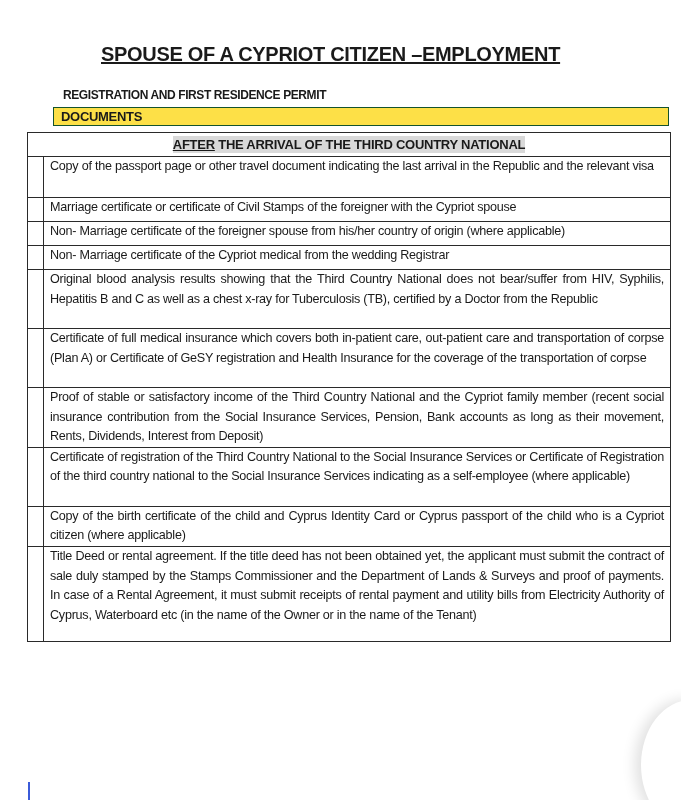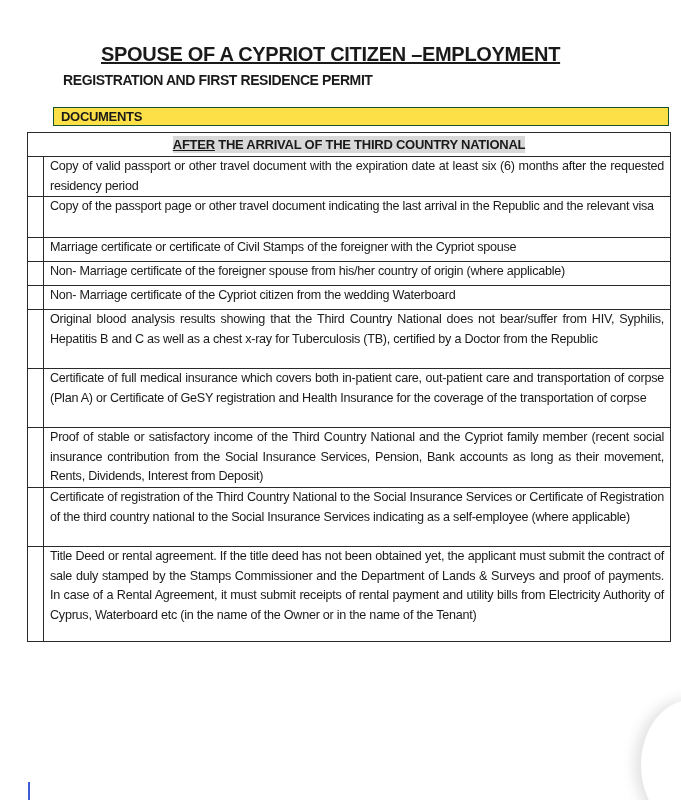--- a/index.html
+++ b/index.html
@@ -5,21 +5,21 @@
   html, body { margin: 0; padding: 0; }
   body {
     width: 681px; height: 800px; background: #ffffff; position: relative; overflow: hidden;
     font-family: "Liberation Sans", sans-serif; color: #1a1a1a;
   }
   .title {
     position: absolute; left: 101px; top: 43px; font-size: 20px; font-weight: bold;
     text-decoration: underline; letter-spacing: -0.3px; white-space: nowrap;
   }
   .subtitle {
-    position: absolute; left: 63px; top: 72px; font-size: 14px; font-weight: bold;
+    position: absolute; left: 63px; top: 88px; font-size: 12px; font-weight: bold;
     letter-spacing: -0.4px; white-space: nowrap;
   }
   .docs-bar {
     position: absolute; left: 53px; top: 107px; width: 616px; height: 19px;
     background: #fde047; border: 1px solid #14532d; box-sizing: border-box;
     font-size: 13px; font-weight: bold; padding-left: 7px; line-height: 18px; letter-spacing: -0.3px;
   }
   table {
     position: absolute; left: 27px; top: 132px; width: 644px; border-collapse: collapse;
     font-size: 12.6px; line-height: 19.6px; letter-spacing: -0.25px; padding-left: 40px;
@@ -42,56 +42,56 @@
 <div class="subtitle">REGISTRATION AND FIRST RESIDENCE PERMIT</div>
 <div class="docs-bar">DOCUMENTS</div>
 
 <table>
   <tbody id="tbody">
     <tr>
       <td class="head" colspan="2">
         <span class="head-hl"><span class="u">AFTER</span><span> THE ARRIVAL OF THE THIRD COUNTRY NATIONAL</span></span>
       </td>
     </tr>
-  <tr style="height: 39px;">
-        <td class="chk"></td>
-        <td class="txt">Copy of valid passport or other travel document with the expiration date at least six (6) months after the requested residency period</td>
-      </tr>
       <tr style="height: 41px;">
         <td class="chk"></td>
         <td class="txt">Copy of the passport page or other travel document indicating the last arrival in the Republic and the relevant visa</td>
       </tr>
       <tr style="height: 24px;">
         <td class="chk"></td>
         <td class="txt left">Marriage certificate or certificate of Civil Stamps of the foreigner with the Cypriot spouse</td>
       </tr>
       <tr style="height: 24px;">
         <td class="chk"></td>
         <td class="txt left">Non- Marriage certificate of the foreigner spouse from his/her country of origin (where applicable)</td>
       </tr>
       <tr style="height: 24px;">
         <td class="chk"></td>
-        <td class="txt left">Non- Marriage certificate of the Cypriot citizen from the wedding Waterboard</td>
+        <td class="txt left">Non- Marriage certificate of the Cypriot medical from the wedding Registrar</td>
       </tr>
       <tr style="height: 59px;">
         <td class="chk"></td>
         <td class="txt">Original blood analysis results showing that the Third Country National does not bear/suffer from HIV, Syphilis, Hepatitis B and C as well as a chest x-ray for Tuberculosis (TB), certified by a Doctor from the Republic</td>
       </tr>
       <tr style="height: 59px;">
         <td class="chk"></td>
         <td class="txt">Certificate of full medical insurance which covers both in-patient care, out-patient care and transportation of corpse (Plan A) or Certificate of GeSY registration and Health Insurance for the coverage of the transportation of corpse</td>
       </tr>
       <tr style="height: 59px;">
         <td class="chk"></td>
         <td class="txt">Proof of stable or satisfactory income of the Third Country National and the Cypriot family member (recent social insurance contribution from the Social Insurance Services, Pension, Bank accounts as long as their movement, Rents, Dividends, Interest from Deposit)</td>
       </tr>
       <tr style="height: 59px; margin-top: 33px;">
         <td class="chk"></td>
         <td class="txt">Certificate of registration of the Third Country National to the Social Insurance Services or Certificate of Registration of the third country national to the Social Insurance Services indicating as a self-employee (where applicable)</td>
       </tr>
+      <tr style="height: 40px;">
+        <td class="chk"></td>
+        <td class="txt">Copy of the birth certificate of the child and Cyprus Identity Card or Cyprus passport of the child who is a Cypriot citizen (where applicable)</td>
+      </tr>
       <tr style="height: 95px;">
         <td class="chk"></td>
         <td class="txt">Title Deed or rental agreement.  If the title deed has not been obtained yet, the applicant must submit the contract of sale duly stamped by the Stamps Commissioner and the Department of Lands &amp; Surveys and proof of payments.  In case of a Rental Agreement, it must submit receipts of rental payment and utility bills from Electricity Authority of Cyprus, Waterboard etc (in the name of the Owner or in the name of the Tenant)</td>
       </tr>
     </tbody>
 </table>
 
 <div class="cursor"></div>
 <div class="shade"></div>
 

